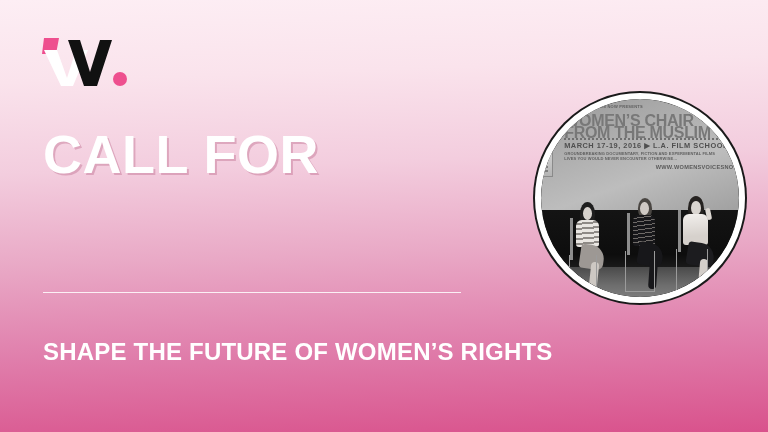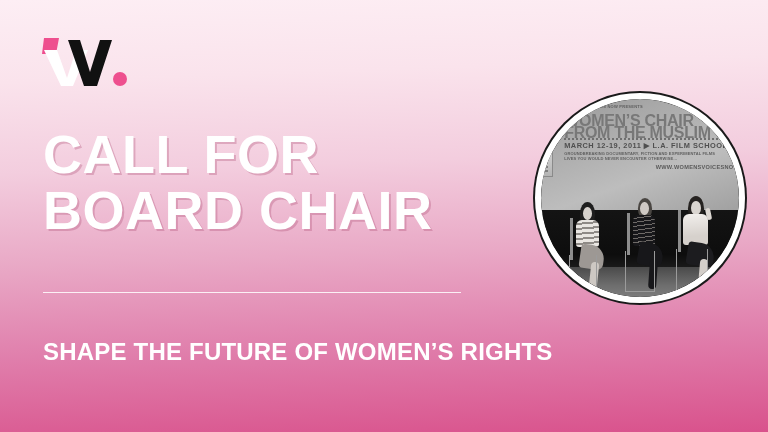--- a/index.html
+++ b/index.html
@@ -236,36 +236,35 @@
       <polygon points="2,14 15,14 25,42 34,14 46,14 31,50 19,50" fill="#ffffff"></polygon>
 
       <polygon points="26,4 38,4 48,36 58,4 70,4 55,50 42,50" fill="#111111"></polygon>
 
       <circle cx="78" cy="43" r="7" fill="#ee4f8e"></circle>
     </svg>
   </div>
 
   <div id="headline">
     <span class="headline-line">CALL FOR</span>
-    <span class="headline-line">BOARD CHAIR</span>
   </div>
 
   <div id="divider"></div>
 
   <div id="subtitle">SHAPE THE FUTURE OF WOMEN’S RIGHTS</div>
 
   <div id="photo-circle">
     <div id="photo-inner">
 
       <div class="screen">
         <div class="scr-text scr-presents">WOMEN’S VOICES NOW  PRESENTS</div>
         <div class="scr-text scr-title1">WOMEN’S CHAIR</div>
         <div class="scr-text scr-title2">FROM THE MUSLIM WORLD</div>
         <div class="scr-rule"></div>
-        <div class="scr-text scr-date">MARCH 12-19, 2011  ▶  L.A. FILM SCHOOL</div>
+        <div class="scr-text scr-date">MARCH 17-19, 2016  ▶  L.A. FILM SCHOOL</div>
         <div class="scr-text scr-body1">GROUNDBREAKING DOCUMENTARY, FICTION AND EXPERIMENTAL FILMS</div>
         <div class="scr-text scr-body2">LIVES YOU WOULD NEVER ENCOUNTER OTHERWISE…</div>
         <div class="scr-text scr-url">WWW.WOMENSVOICESNOW.ORG</div>
 
         <div class="wallboard">
 
           <i style="left:52%;top:6%;width:36%;height:14%"></i>
 
           <i style="left:52%;top:26%;width:36%;height:14%"></i>
 

